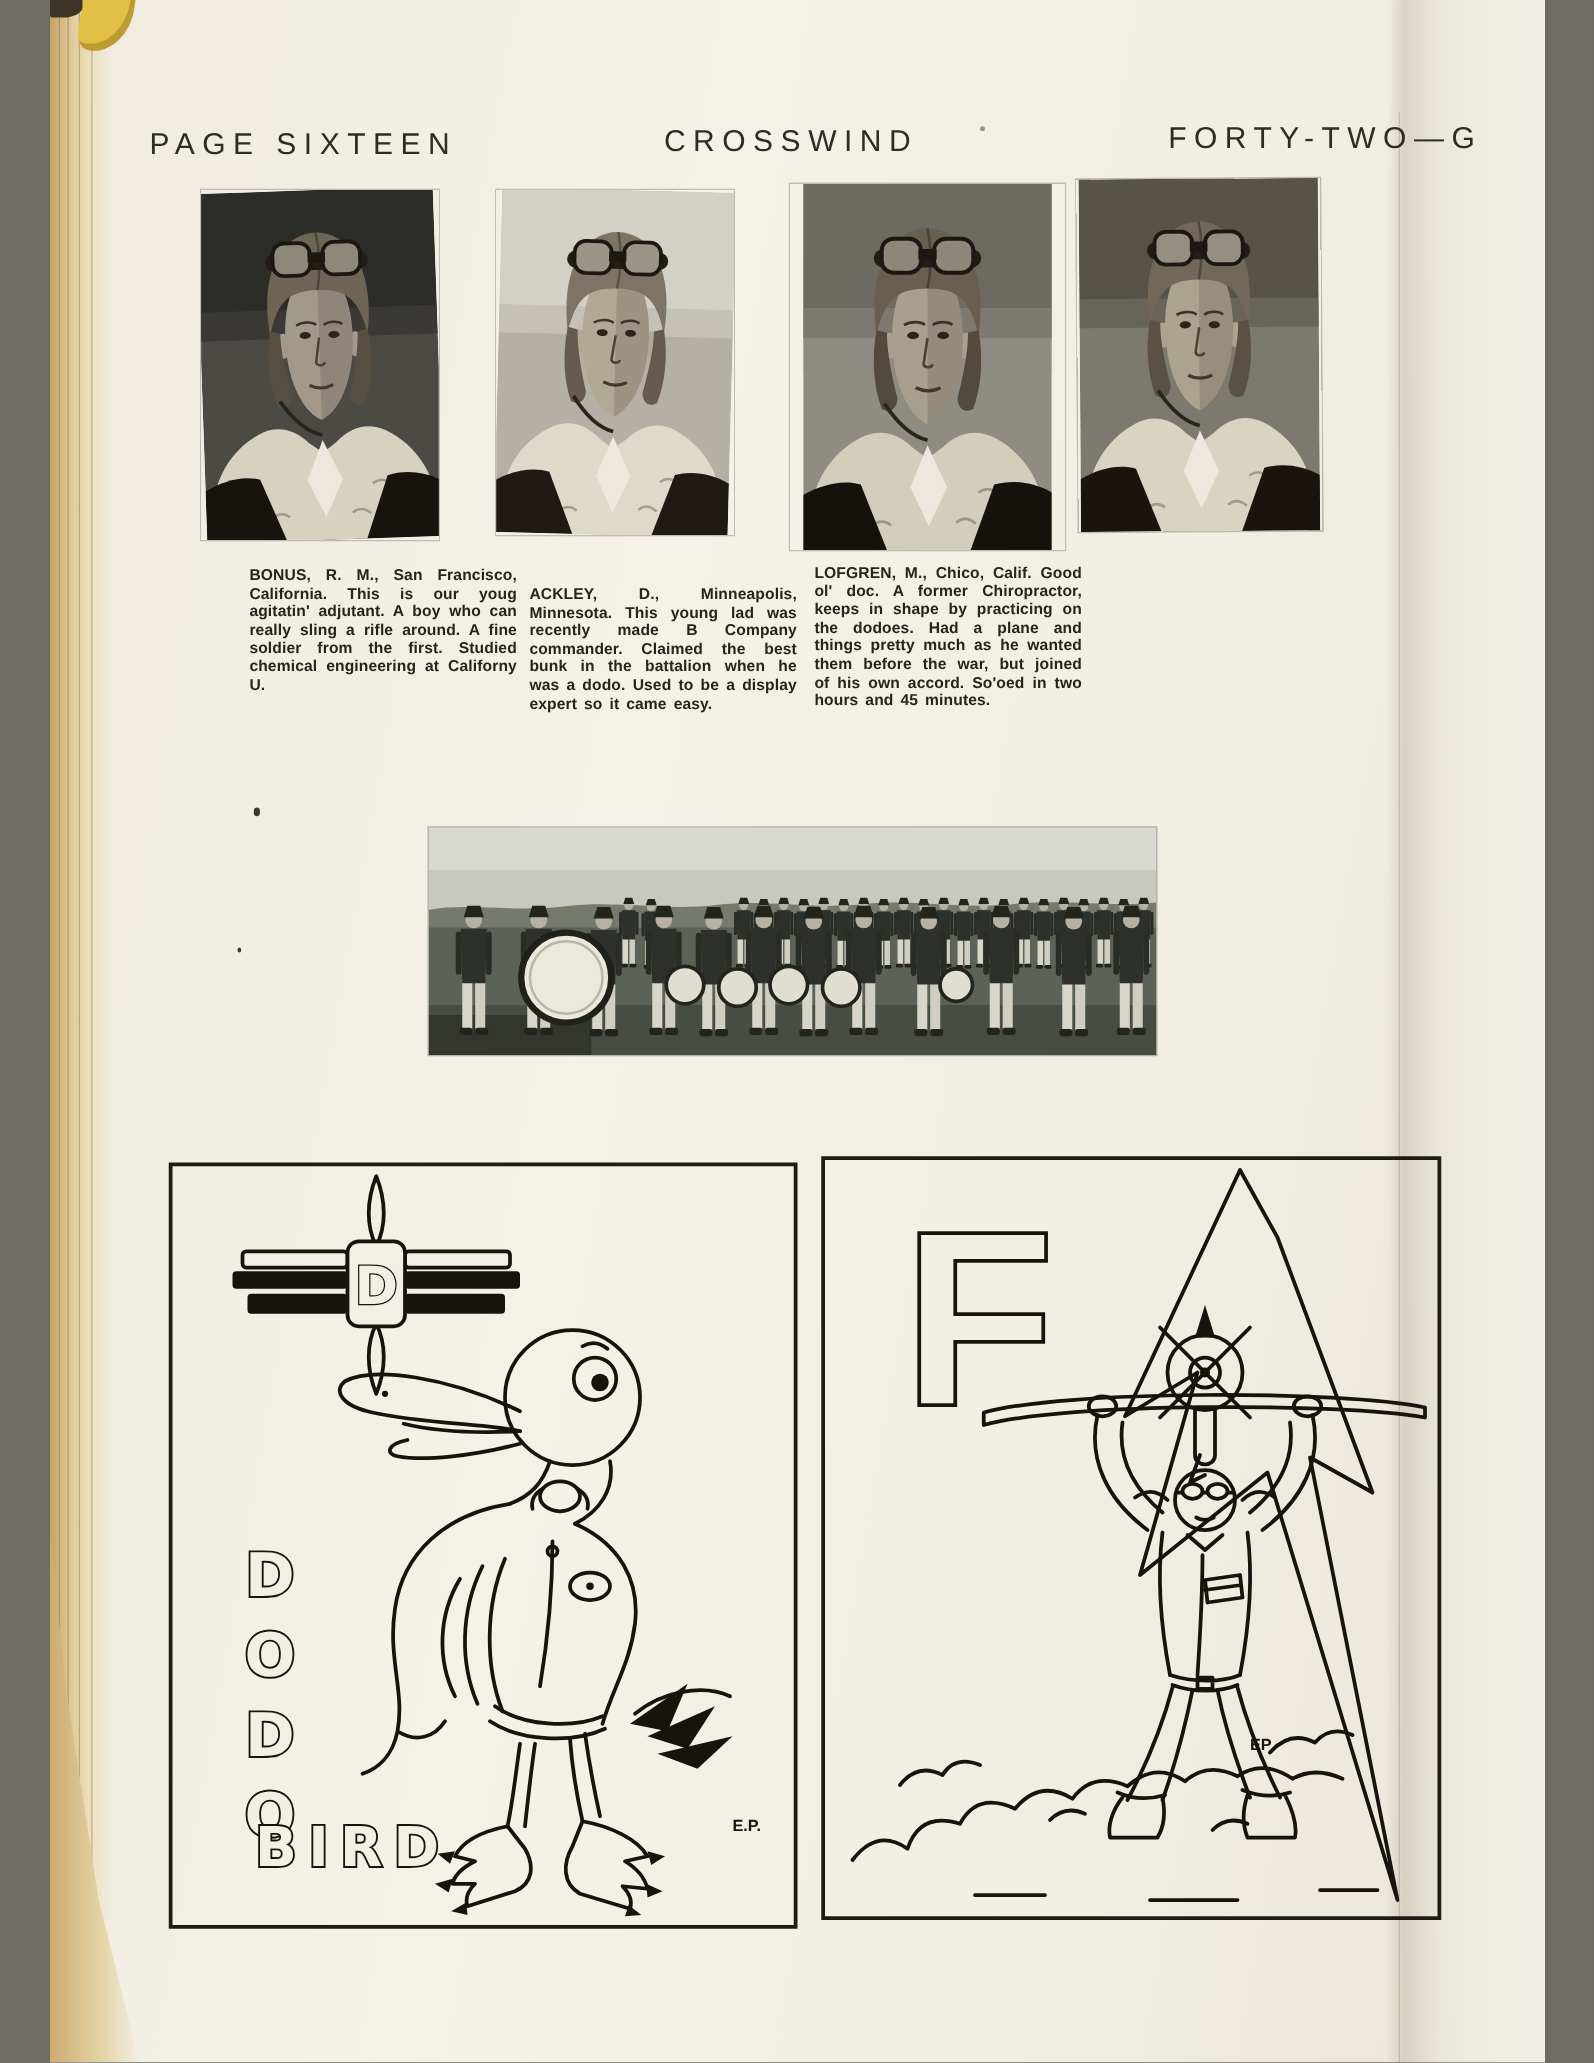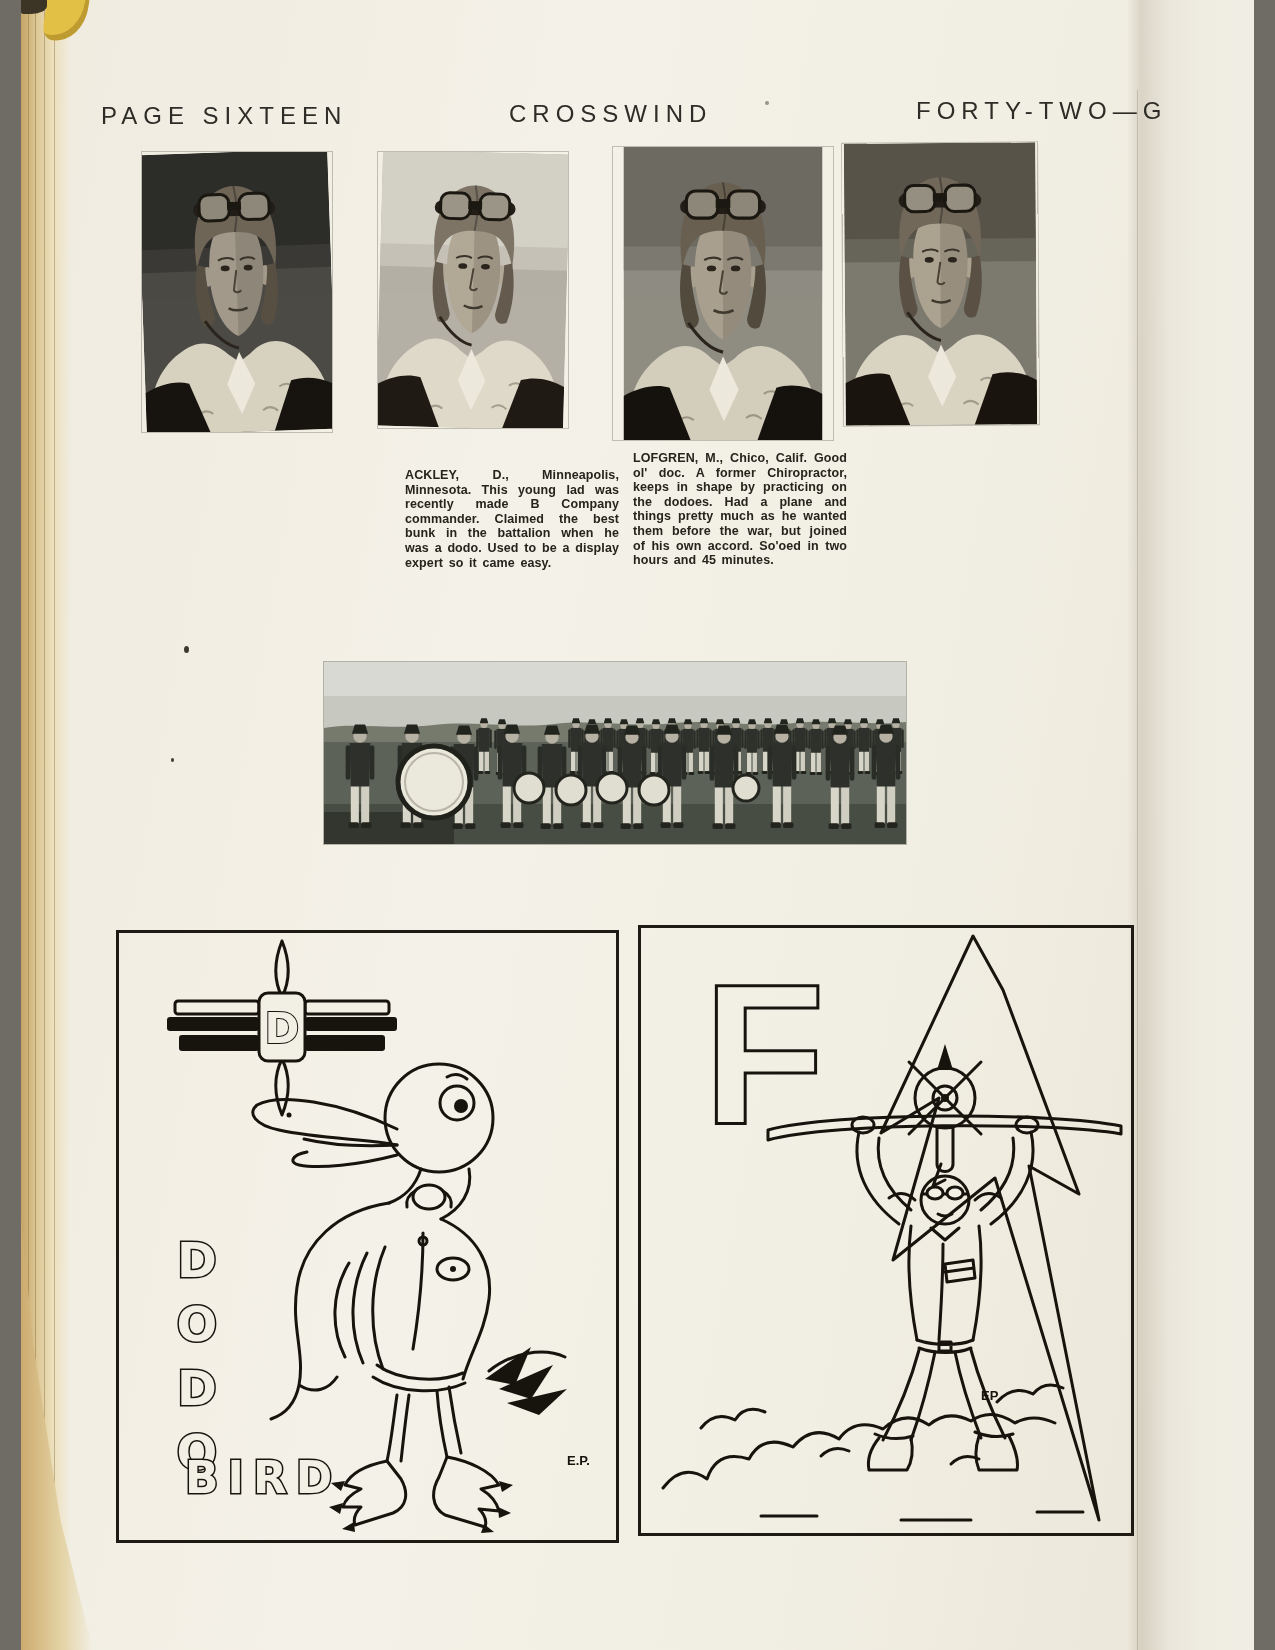--- a/index.html
+++ b/index.html
@@ -1,39 +1,39 @@
 <!DOCTYPE html>
 <html><head>
 <meta charset="utf-8">
 <style>
   html,body{margin:0;padding:0;background:#6e6c64;}
   .page{
     position:relative;width:1196px;height:1650px;margin:0 auto;overflow:hidden;
     background:linear-gradient(100deg,#efebdf 0%,#f4f1e8 38%,#f1eee3 68%,#eae6d8 100%);
-    font-family:"Liberation Sans",sans-serif;color:#23211a;padding-left:37px;
+    font-family:"Liberation Sans",sans-serif;color:#23211a;
   }
   
   .binding{position:absolute;left:0;top:0;width:50px;height:1650px;
     background:linear-gradient(to right,#c5a365 0%,#dcc694 30%,#ecdfba 62%,rgba(240,230,200,0) 100%);}
   .binding .bline{position:absolute;top:0;bottom:0;width:1px;background:rgba(110,82,35,.35);}
   .curl{position:absolute;left:24px;top:-10px;width:42px;height:52px;background:#e2bf45;
     border-radius:0 0 85% 30%;transform:rotate(8deg);box-shadow:inset -4px -5px 0 rgba(120,90,10,.35);}
   .curl-notch{position:absolute;left:0;top:0;width:26px;height:14px;background:#3c3526;border-radius:0 0 60% 10%;}
   .bl-wedge{position:absolute;left:0;bottom:0;width:72px;height:430px;
     background:linear-gradient(to right,#cdab6e,#e3d2a4 55%,rgba(235,222,185,0));
     clip-path:polygon(0 0,18% 30%,55% 70%,100% 100%,0 100%);}
   .right-edge{position:absolute;top:0;right:0;width:127px;height:1650px;
     background:linear-gradient(to right,rgba(80,65,35,0) 0,rgba(80,65,35,.14) 14px,rgba(234,230,219,.85) 42px,#eeebe0 70px,#f1eee5 100%);}
   .right-edge .crease{position:absolute;left:10px;top:90px;bottom:0;width:1px;background:rgba(60,50,25,.18);}
   .speck{position:absolute;background:#3c3a30;border-radius:50%;}
 
   
   .hdr{position:absolute;font-size:24px;letter-spacing:6px;color:#2d2c26;white-space:nowrap;}
   .hdr-left{left:80px;top:102px;}
-  .hdr-center{left:488px;top:100px;width:235px;text-align:left;}
+  .hdr-center{left:460px;top:100px;width:235px;text-align:right;}
   .hdr-right{left:895px;top:97px;width:250px;text-align:left;}
 
   
   .portrait{position:absolute;margin:0;box-shadow:0 0 0 1px rgba(40,35,25,.25);}
   .portrait svg{display:block;width:100%;height:100%;}
   .pt1{left:121px;top:152px;width:190px;height:280px;}
   .pt2{left:357px;top:152px;width:190px;height:276px;}
   .pt3{left:592px;top:147px;width:220px;height:293px;}
   .pt4{left:822px;top:143px;width:195px;height:282px;transform:rotate(-.4deg);}
   .pt1{--bgA:#4b4a44;--bgB:#2c2c28;--face:#a2998a;--cap:#6f6557;--capd:#584f43;--fleece:#d7d1c0;--lens:#8e887b;--jacket:#17130e;}
@@ -148,20 +148,21 @@
       <svg viewBox="0 0 190 280">
         <use href="#portrait-sym"></use>
       </svg>
     </figure>
   <figure class="portrait pt4">
       <svg viewBox="0 0 190 280">
         <use href="#portrait-sym"></use>
       </svg>
     </figure>
 
+  <p class="bio bio1">BONUS, R. M., San Francisco, California. This is our youg agitatin' adjutant. A boy who can really sling a rifle around. A fine soldier from the first. Studied chemical engineering at Californy U.</p>
   <p class="bio bio2">ACKLEY, D., Minneapolis, Minnesota. This young lad was recently made B Company commander. Claimed the best bunk in the battalion when he was a dodo. Used to be a display expert so it came easy.</p>
   <p class="bio bio3">LOFGREN, M., Chico, Calif. Good ol' doc. A former Chiropractor, keeps in shape by practicing on the dodoes. Had a plane and things pretty much as he wanted them before the war, but joined of his own accord. So'oed in two hours and 45 minutes.</p>
 
   <figure class="bandphoto">
     <svg viewBox="0 0 582 182">
       <rect width="582" height="82" fill="#c7c9c1"></rect>
       <rect width="582" height="34" fill="#d8d9d2"></rect>
       <path d="M0,84 L0,66 C30,60 70,68 110,63 C150,58 190,67 230,62 C270,57 310,66 350,61 C390,57 430,66 470,61 C510,57 550,64 582,60 L582,84 Z" fill="#757a6d"></path>
       <rect y="80" width="582" height="102" fill="#5c6257"></rect>
       <rect y="142" width="582" height="40" fill="#474d43"></rect>

